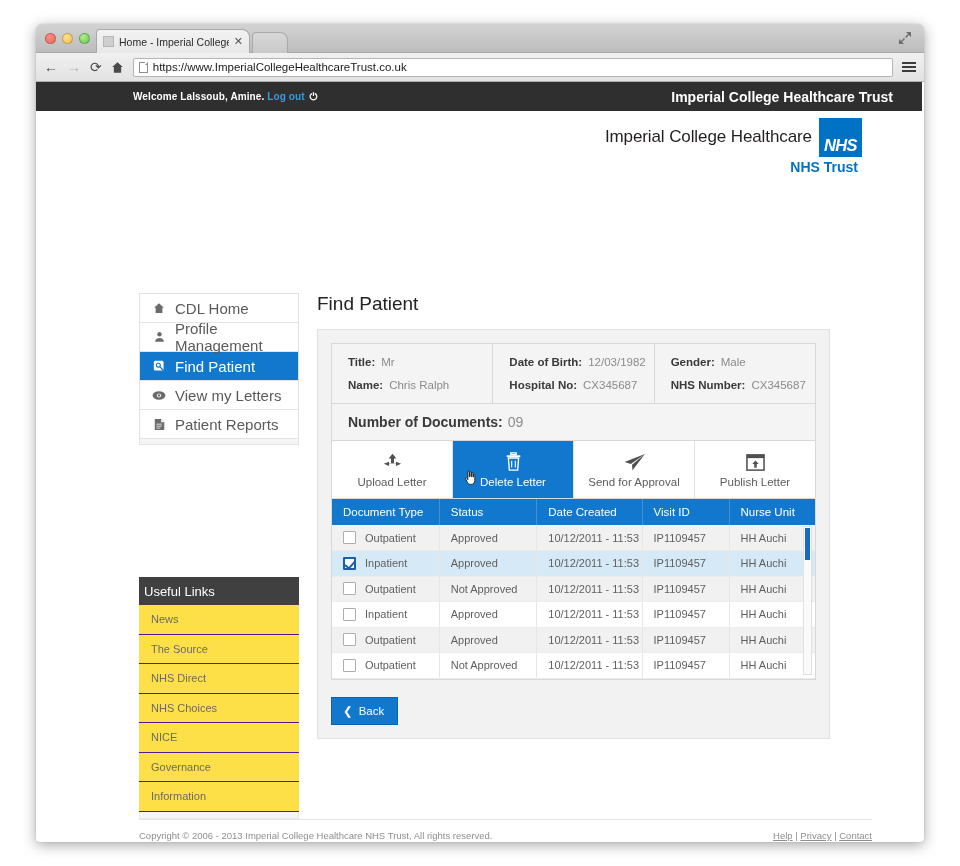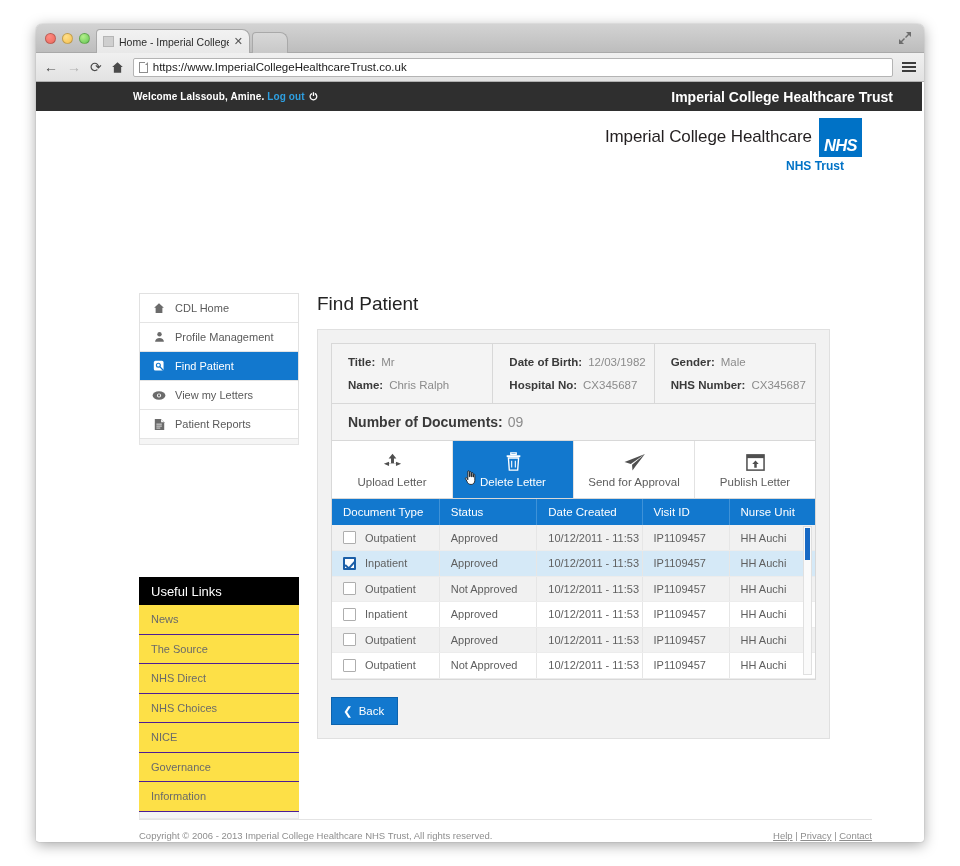--- a/index.html
+++ b/index.html
@@ -92,41 +92,41 @@
 
   #logo-band { height: 63px; position: relative; background: #fff; }
   #nhs-logo { position: absolute; right: 60px; top: 7px; text-align: right; }
   .logo-row { display: flex; align-items: center; gap: 7px; }
   .logo-words { font-size: 17px; color: #231f20; font-family: "Liberation Sans", sans-serif; letter-spacing: -0.1px; }
   .nhs-box {
     background: #0072c6; color: #ffffff;
     font-size: 16.5px; font-weight: bold; font-style: italic;
     padding: 19px 5px 2px 5px; letter-spacing: -0.6px; line-height: 1.08;
   }
-  .nhs-trust { font-size: 12px; color: #0072c6; font-weight: bold; margin-top: 2px; margin-right: 18px; }
+  .nhs-trust { font-size: 14px; color: #0072c6; font-weight: bold; margin-top: 2px; margin-right: 4px; }
 
   #content { position: relative; padding: 0 0 0 0; }
 
   
   #sidebar { position: absolute; left: 103px; top: 119px; width: 160px; }
   .nav-card { background: #f7f7f7; border: 1px solid #e1e1e1; border-bottom: none; }
   .nav-item {
     height: 29px; display: flex; align-items: center; gap: 9px;
-    padding-left: 12px; font-size: 11px; color: #5a5a5a;
+    padding-left: 12px; font-size: 15px; color: #5a5a5a;
     border-bottom: 1px solid #e4e4e4; background: #ffffff;
   }
   .nav-item .ico { width: 14px; display: flex; align-items: center; justify-content: center; color: #6b6b6b; flex: 0 0 auto; }
   .nav-item.active { background: #1278ce; color: #ffffff; }
   .nav-item.active .ico { color: #ffffff; }
   .nav-pad { height: 6px; background: #f5f5f5; border: 1px solid #e4e4e4; border-top: none; }
 
   #useful-links { position: absolute; left: 103px; top: 403px; width: 160px; }
   .ul-head {
-    height: 28px; background: #000000; color: #fff;
-    font-size: 13px; display: flex; align-items: center; padding-left: 12px;
+    height: 28px; background: #404040; color: #fff;
+    font-size: 13px; display: flex; align-items: center; padding-left: 5px;
   }
   .ul-item {
     height: 29.5px; display: flex; align-items: center; padding-left: 12px;
     font-size: 11px; color: #6a6a6a; background: #fde047;
     border-bottom: 1px solid #4c1d95;
   }
   .ul-pad { height: 7px; background: #f5f5f5; border: 1px solid #e9e9e9; border-top: none; }
 
   
   #main { position: absolute; left: 281px; top: 119px; width: 513px; }

